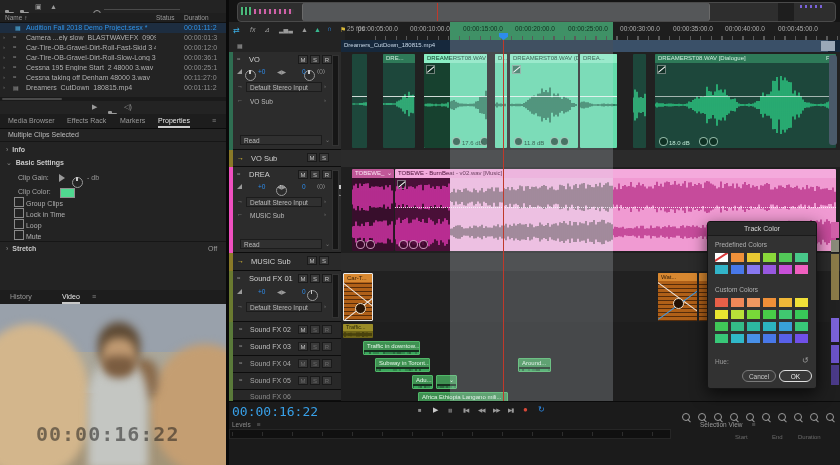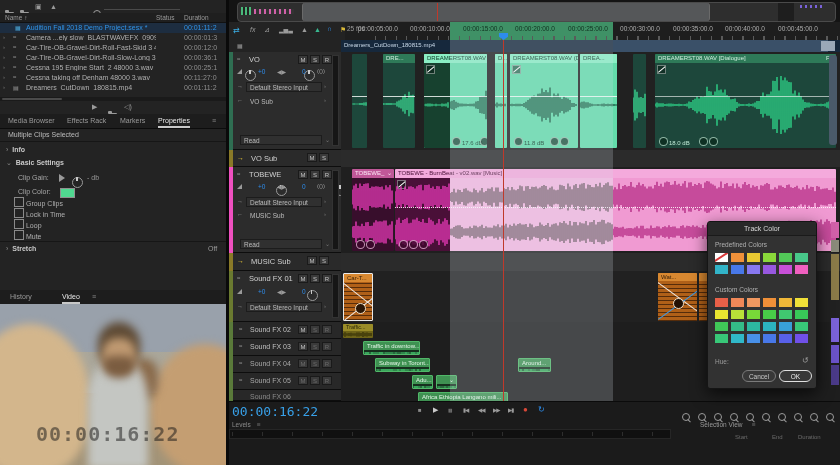--- a/index.html
+++ b/index.html
@@ -284,21 +284,21 @@
     <span class="abs" style="left:8px;top:114px;font-size:7px;color:#e8c838;font-weight:bold;">→</span>
     <span class="abs tname nw" style="left:22px;top:114px;">VO Sub</span>
     <span class="msr" style="left:78px;top:113px;">M</span>
     <span class="msr" style="left:90px;top:113px;">S</span>
     <div class="abs" style="left:112px;top:110px;width:499px;height:17px;background:#2b2b2b;border-bottom:1px solid #0d0d0d;"></div>
 
     
     <div class="thead" style="left:0;top:127px;height:86px;"></div>
     <div class="strip" style="left:0;top:127px;height:86px;background:#f050c0;"></div>
     <span class="abs" style="left:8px;top:131px;font-size:6px;color:#9a9a9a;">≈</span>
-    <span class="abs tname nw" style="left:20px;top:130px;">TOBEWE</span>
+    <span class="abs tname nw" style="left:20px;top:130px;">DREA</span>
     <span class="msr" style="left:69px;top:130px;">M</span>
     <span class="msr" style="left:81px;top:130px;">S</span>
     <span class="msr" style="left:93px;top:130px;">R</span>
     <span class="abs" style="left:8px;top:144px;width:0;height:0;border-left:5px solid transparent;border-bottom:5px solid #9a9a9a;"></span>
     <span class="abs knob" style="left:16px;top:142px;"></span>
     <span class="abs t65 bluev" style="left:29px;top:143px;">+0</span>
     <span class="abs t6" style="left:48px;top:143px;color:#9a9a9a;">◀▶</span>
     <span class="abs knob" style="left:60px;top:142px;"></span>
     <span class="abs t65 bluev" style="left:73px;top:143px;">0</span>
     <span class="abs t6" style="left:88px;top:143px;color:#9a9a9a;">(())</span>

